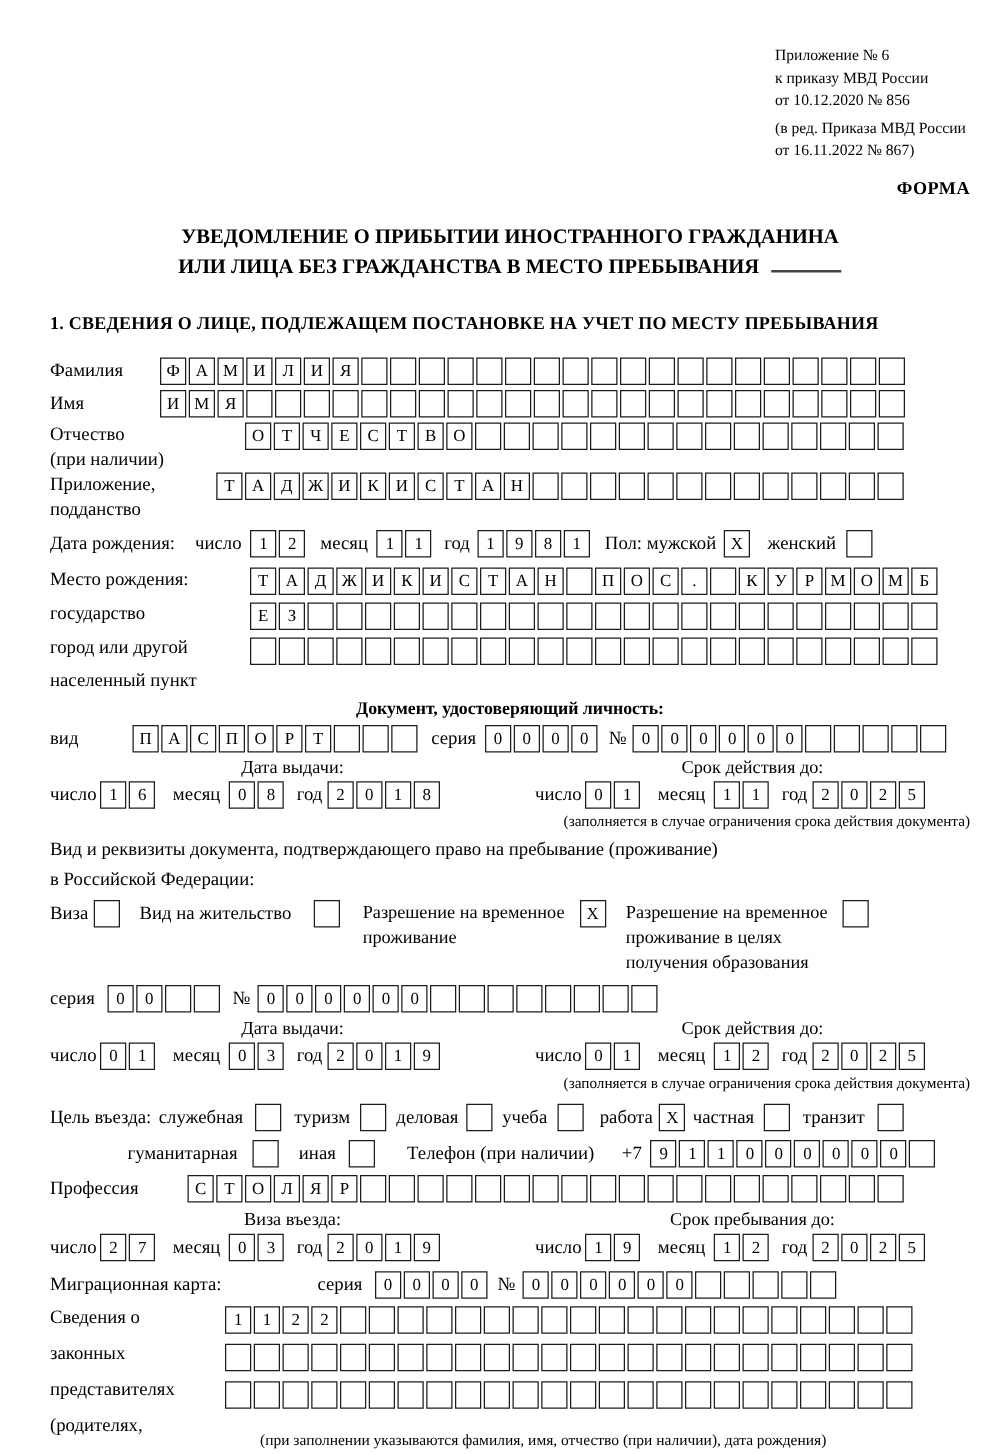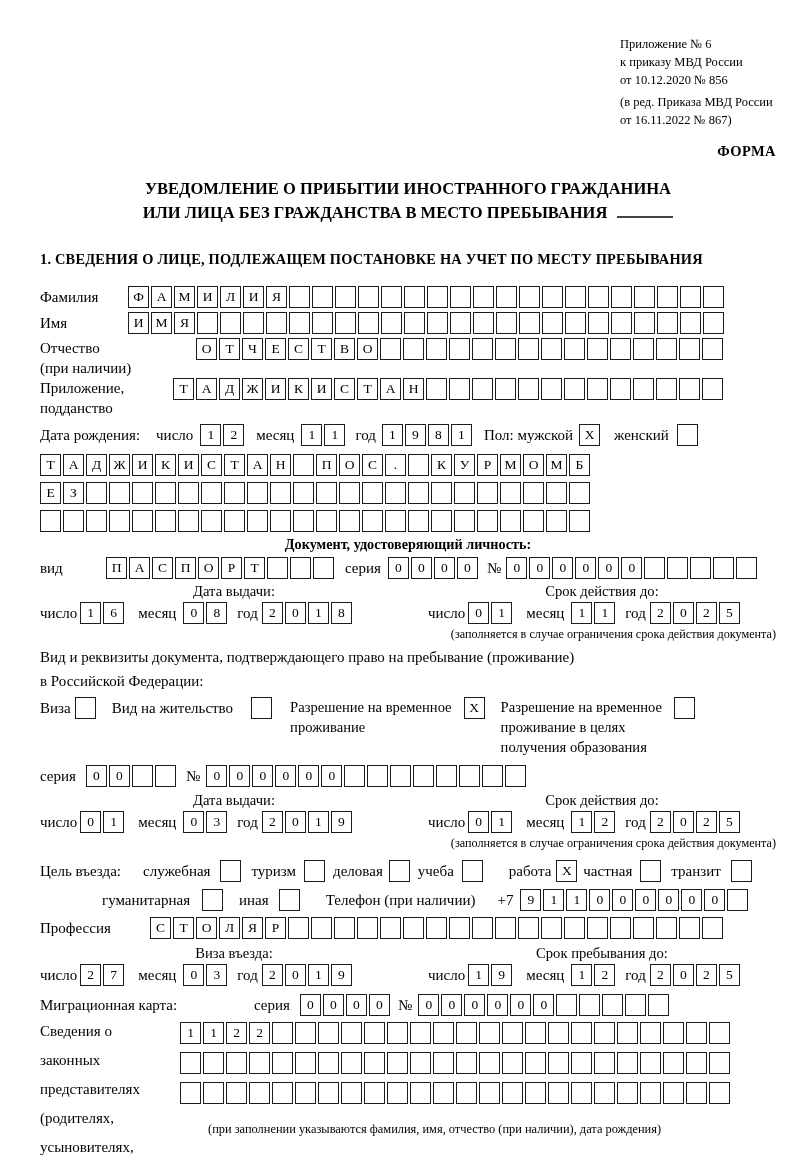--- a/index.html
+++ b/index.html
@@ -217,20 +217,26 @@
     <div class="cells">
         <span class="cell">X</span>
       </div>
     <span class="lbl" style="margin:0 8px 0 12px">женский</span>
     <div class="cells">
         <span class="cell"></span>
       </div>
   </div>
 
   <div class="frow" style="margin-top:8px">
+    <div class="flabel" style="width:160px">
+      <div>Место рождения:</div>
+      <div style="margin-top:7px">государство</div>
+      <div style="margin-top:7px">город или другой</div>
+      <div style="margin-top:7px">населенный пункт</div>
+    </div>
     <div>
       <div class="cells mb6">
           <span class="cell">Т</span>
           <span class="cell">А</span>
           <span class="cell">Д</span>
           <span class="cell">Ж</span>
           <span class="cell">И</span>
           <span class="cell">К</span>
           <span class="cell">И</span>
           <span class="cell">С</span>
@@ -492,37 +498,37 @@
             <span class="cell">2</span>
             <span class="cell">5</span>
           </div>
       </div>
       <div class="dnote">(заполняется в случае ограничения срока действия документа)</div>
     </div>
   </div>
 
   <div class="frow ai-c" style="margin-top:9px">
     <span class="lbl">Цель въезда:</span>
-    <span class="lbl" style="margin-left:22px">служебная</span>
+    <span class="lbl" style="margin-left:6px">служебная</span>
     <div class="cells" style="margin-left:10px">
         <span class="cell"></span>
       </div>
     <span class="lbl" style="margin-left:8px">туризм</span>
     <div class="cells" style="margin-left:8px">
         <span class="cell"></span>
       </div>
     <span class="lbl" style="margin-left:6px">деловая</span>
     <div class="cells" style="margin-left:6px">
         <span class="cell"></span>
       </div>
     <span class="lbl" style="margin-left:6px">учеба</span>
     <div class="cells" style="margin-left:8px">
         <span class="cell"></span>
       </div>
-    <span class="lbl" style="margin-left:24px">работа</span>
+    <span class="lbl" style="margin-left:11px">работа</span>
     <div class="cells" style="margin-left:5px">
         <span class="cell">X</span>
       </div>
     <span class="lbl" style="margin-left:4px">частная</span>
     <div class="cells" style="margin-left:8px">
         <span class="cell"></span>
       </div>
     <span class="lbl" style="margin-left:8px">транзит</span>
     <div class="cells" style="margin-left:10px">
         <span class="cell"></span>

